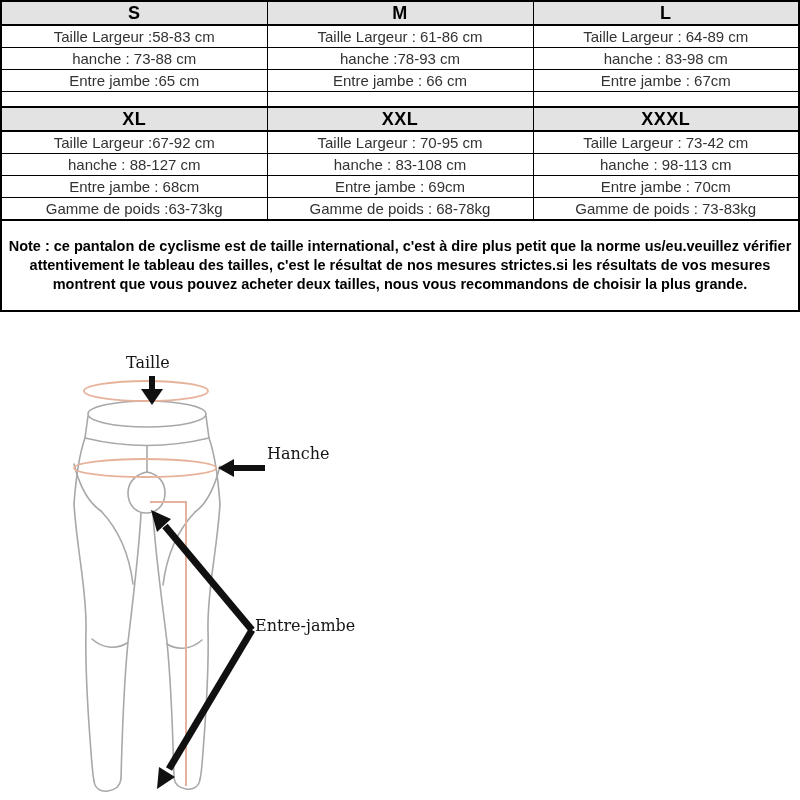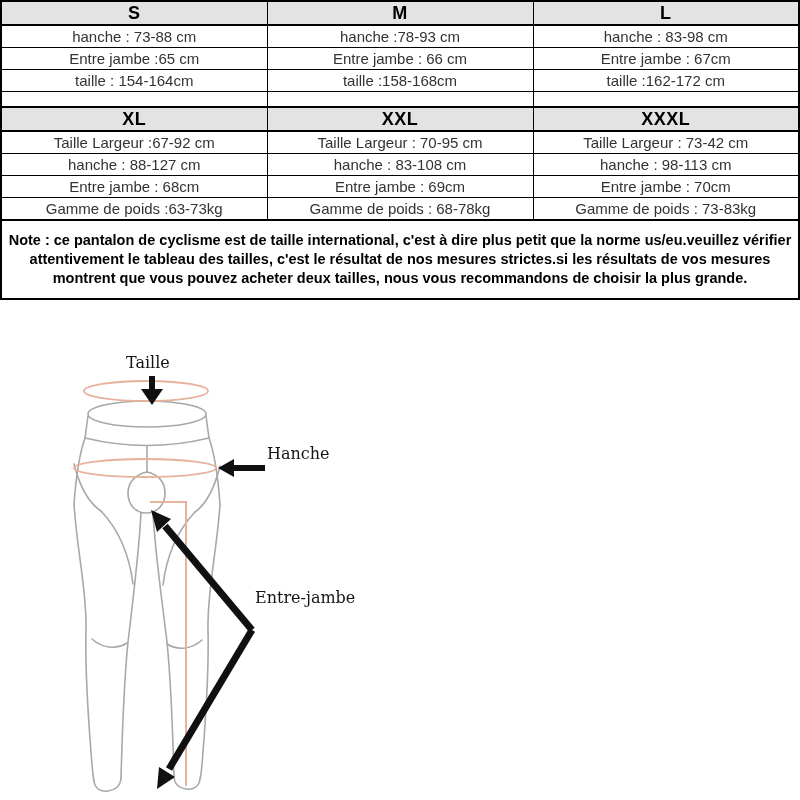--- a/index.html
+++ b/index.html
@@ -10,21 +10,21 @@
   table.chart{position:absolute;top:0;left:0;width:800px;border-collapse:collapse;
               table-layout:fixed;border:2px solid #000;}
   table.chart col{width:33.33%;}
   table.chart th,table.chart td{border:1px solid #000;text-align:center;vertical-align:middle;
               padding:0;overflow:hidden;white-space:nowrap;}
   tr.hrow th{background:#e3e3e3;font-size:18px;font-weight:bold;color:#000;height:22px;
               border-top:2px solid #000;border-bottom:2px solid #000;letter-spacing:.5px;}
   tr.drow td{font-size:15px;color:#333;height:21px;}
   tr.spacer-row td{height:14px;}
   tr.note-row td{border-top:2px solid #000;font-weight:bold;color:#000;font-size:14.5px;
-              line-height:19px;padding:10px 6px;white-space:normal;text-align:center;}
+              line-height:19px;padding:16px 6px;white-space:normal;text-align:center;}
 
   
   .diagram-svg{position:absolute;top:352px;left:0;}
   .dlabel{position:absolute;font-family:"DejaVu Serif",serif;font-size:16px;color:#151515;
           white-space:nowrap;}
 </style>
 </head>
 <body>
 
 <div class="page">
@@ -35,33 +35,33 @@
         <col>
         <col>
       </colgroup>
     <tbody>
       <tr class="hrow">
         <th>S</th>
         <th>M</th>
         <th>L</th>
       </tr>
       <tr class="drow">
+        <td>Taille Largeur :58-83 cm</td>
+        <td>Taille Largeur : 61-86 cm</td>
+        <td>Taille Largeur : 64-89 cm</td>
+      </tr>
+      <tr class="drow">
         <td>hanche : 73-88 cm</td>
         <td>hanche :78-93 cm</td>
         <td>hanche : 83-98 cm</td>
       </tr>
       <tr class="drow">
         <td>Entre jambe :65 cm</td>
         <td>Entre jambe : 66 cm</td>
         <td>Entre jambe : 67cm</td>
-      </tr>
-      <tr class="drow">
-        <td>taille : 154-164cm</td>
-        <td>taille :158-168cm</td>
-        <td>taille :162-172 cm</td>
       </tr>
       <tr class="spacer-row">
         <td></td>
         <td></td>
         <td></td>
       </tr>
       <tr class="hrow">
         <th>XL</th>
         <th>XXL</th>
         <th>XXXL</th>
@@ -130,15 +130,15 @@
       <polygon stroke="none" points="234,107 234,125 218,116"></polygon>
       <line x1="252" y1="278" x2="165" y2="174" stroke-width="7"></line>
       <polygon stroke="none" points="151,158 171,167 157,180"></polygon>
       <line x1="252" y1="278" x2="169" y2="417" stroke-width="7"></line>
       <polygon stroke="none" points="157,437 175,425 159,415"></polygon>
     </g>
   </svg>
 
   <div class="dlabel" style="left:126px;top:353px;">Taille</div>
   <div class="dlabel" style="left:267px;top:444px;">Hanche</div>
-  <div class="dlabel" style="left:255px;top:588px;">Entre-jambe</div>
+  <div class="dlabel" style="left:255px;top:616px;">Entre-jambe</div>
 
 </div>
 
 </body></html>

